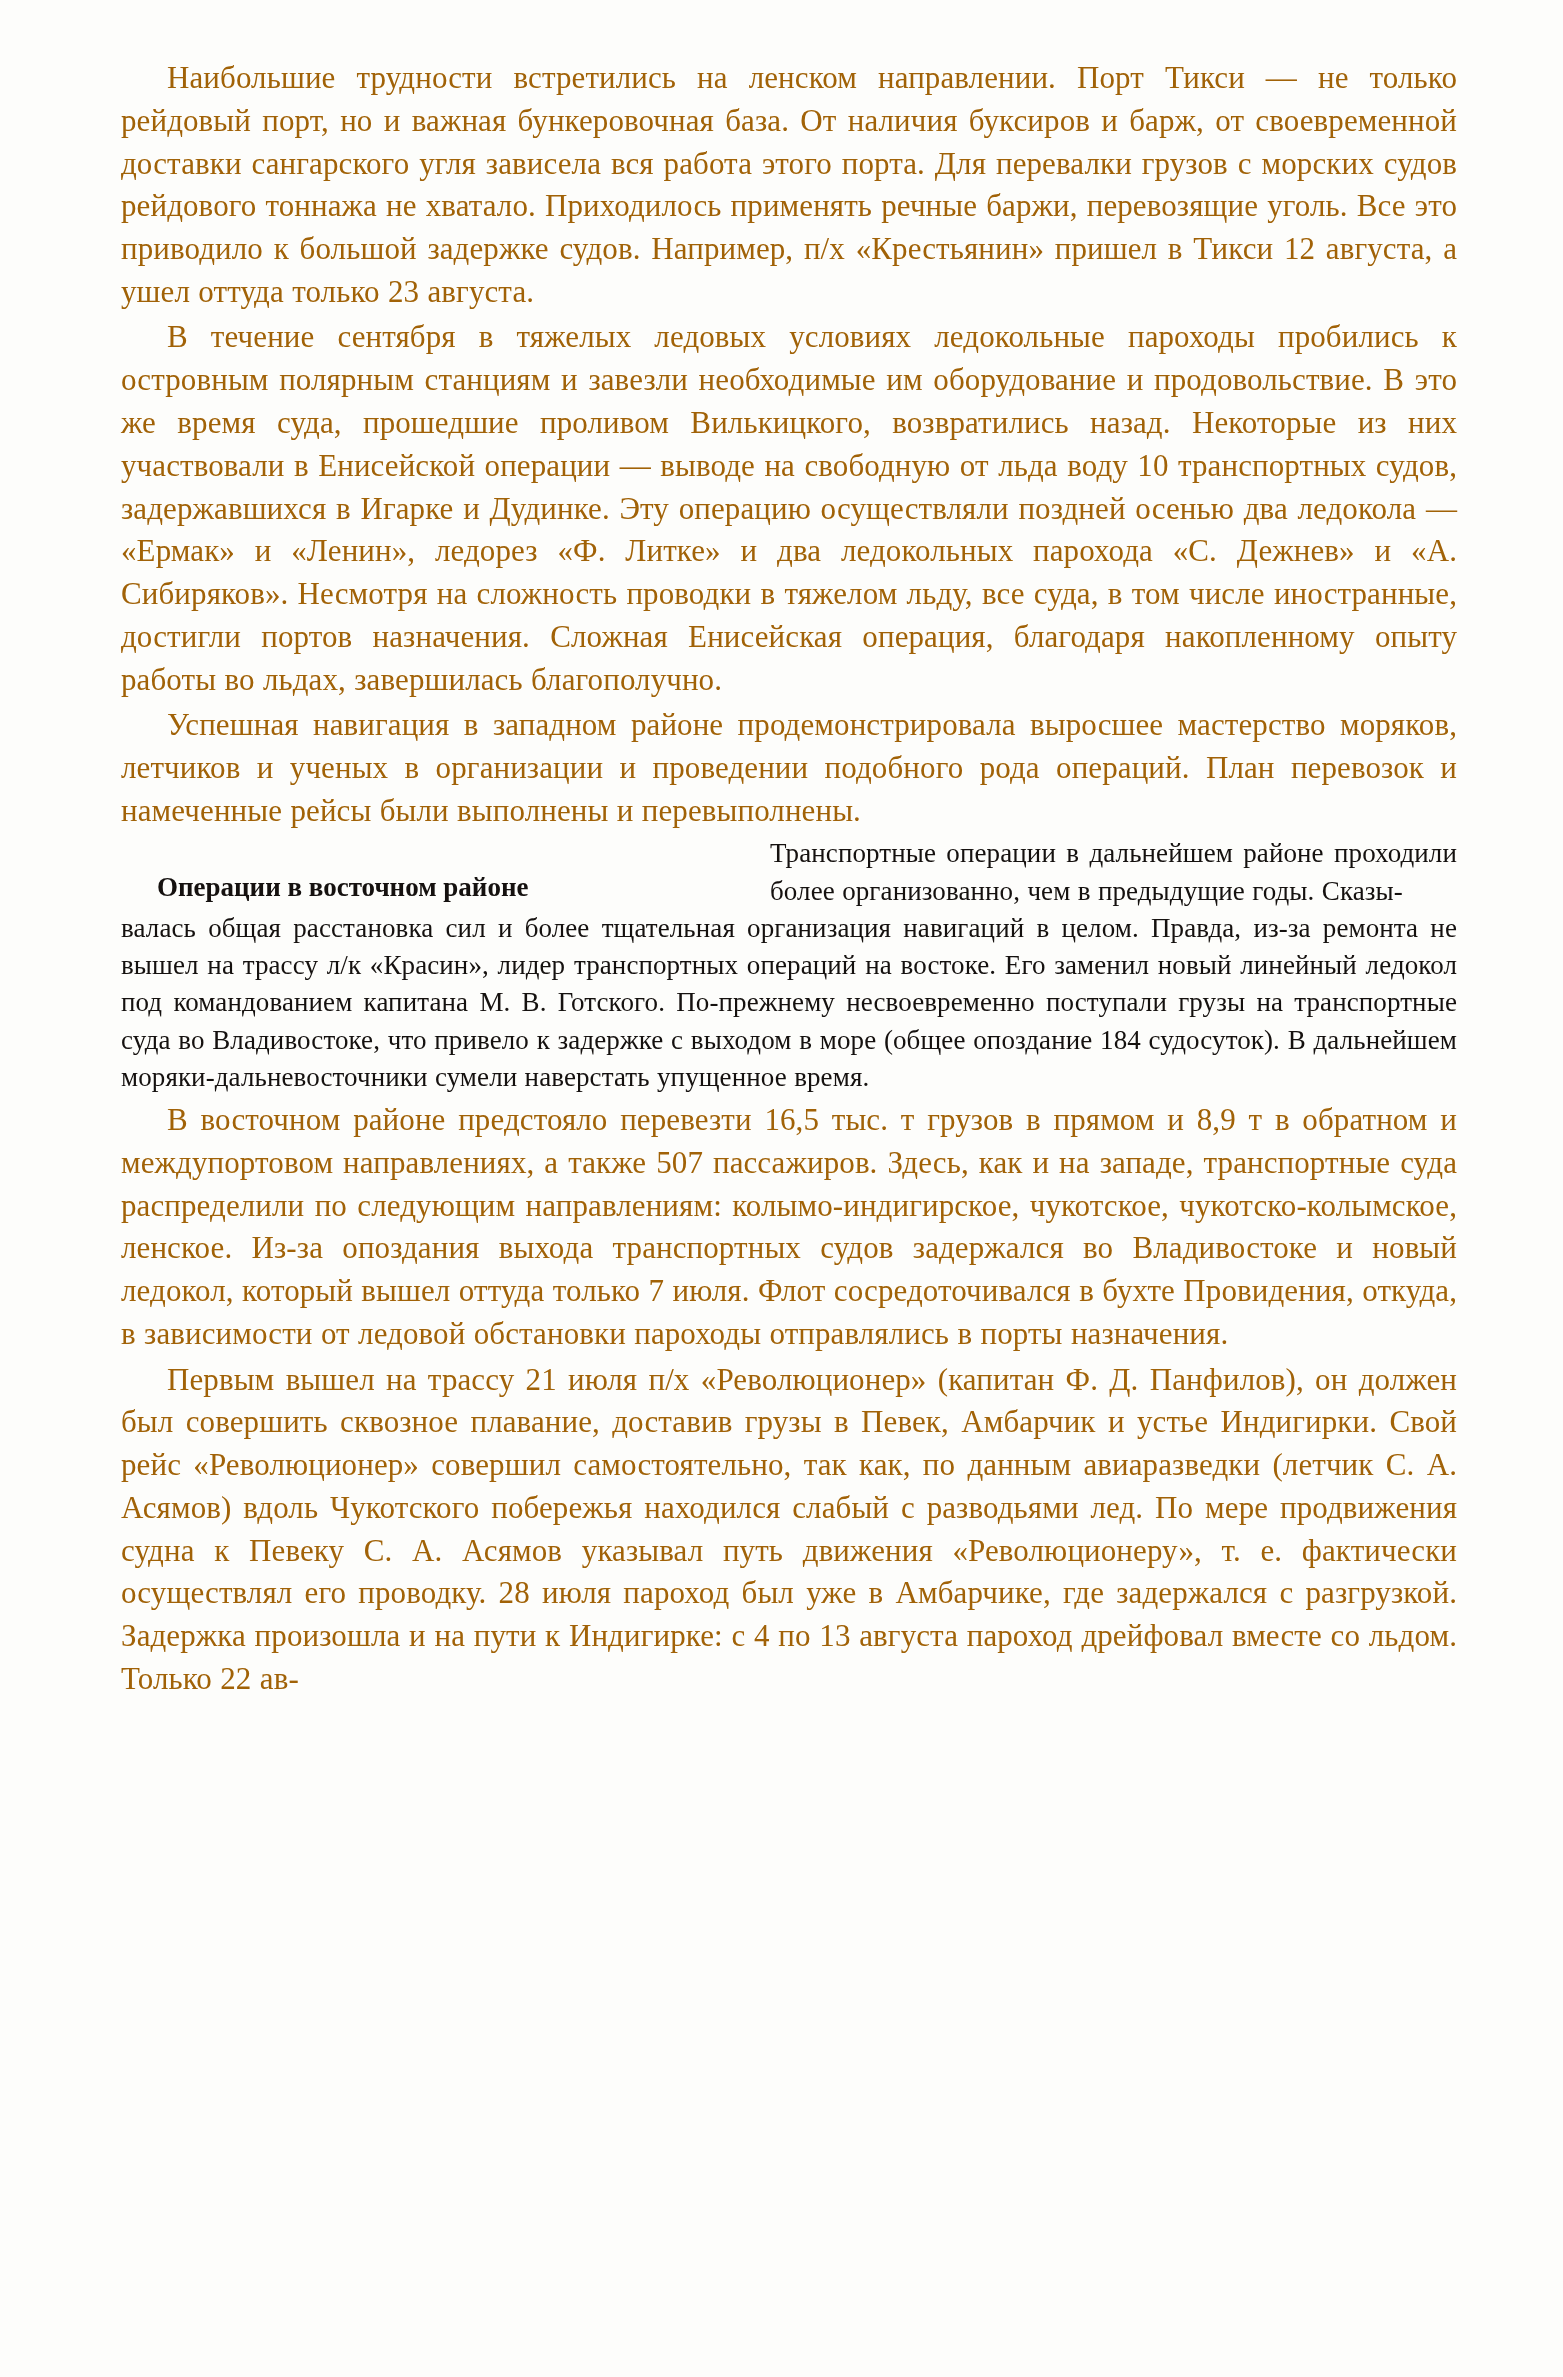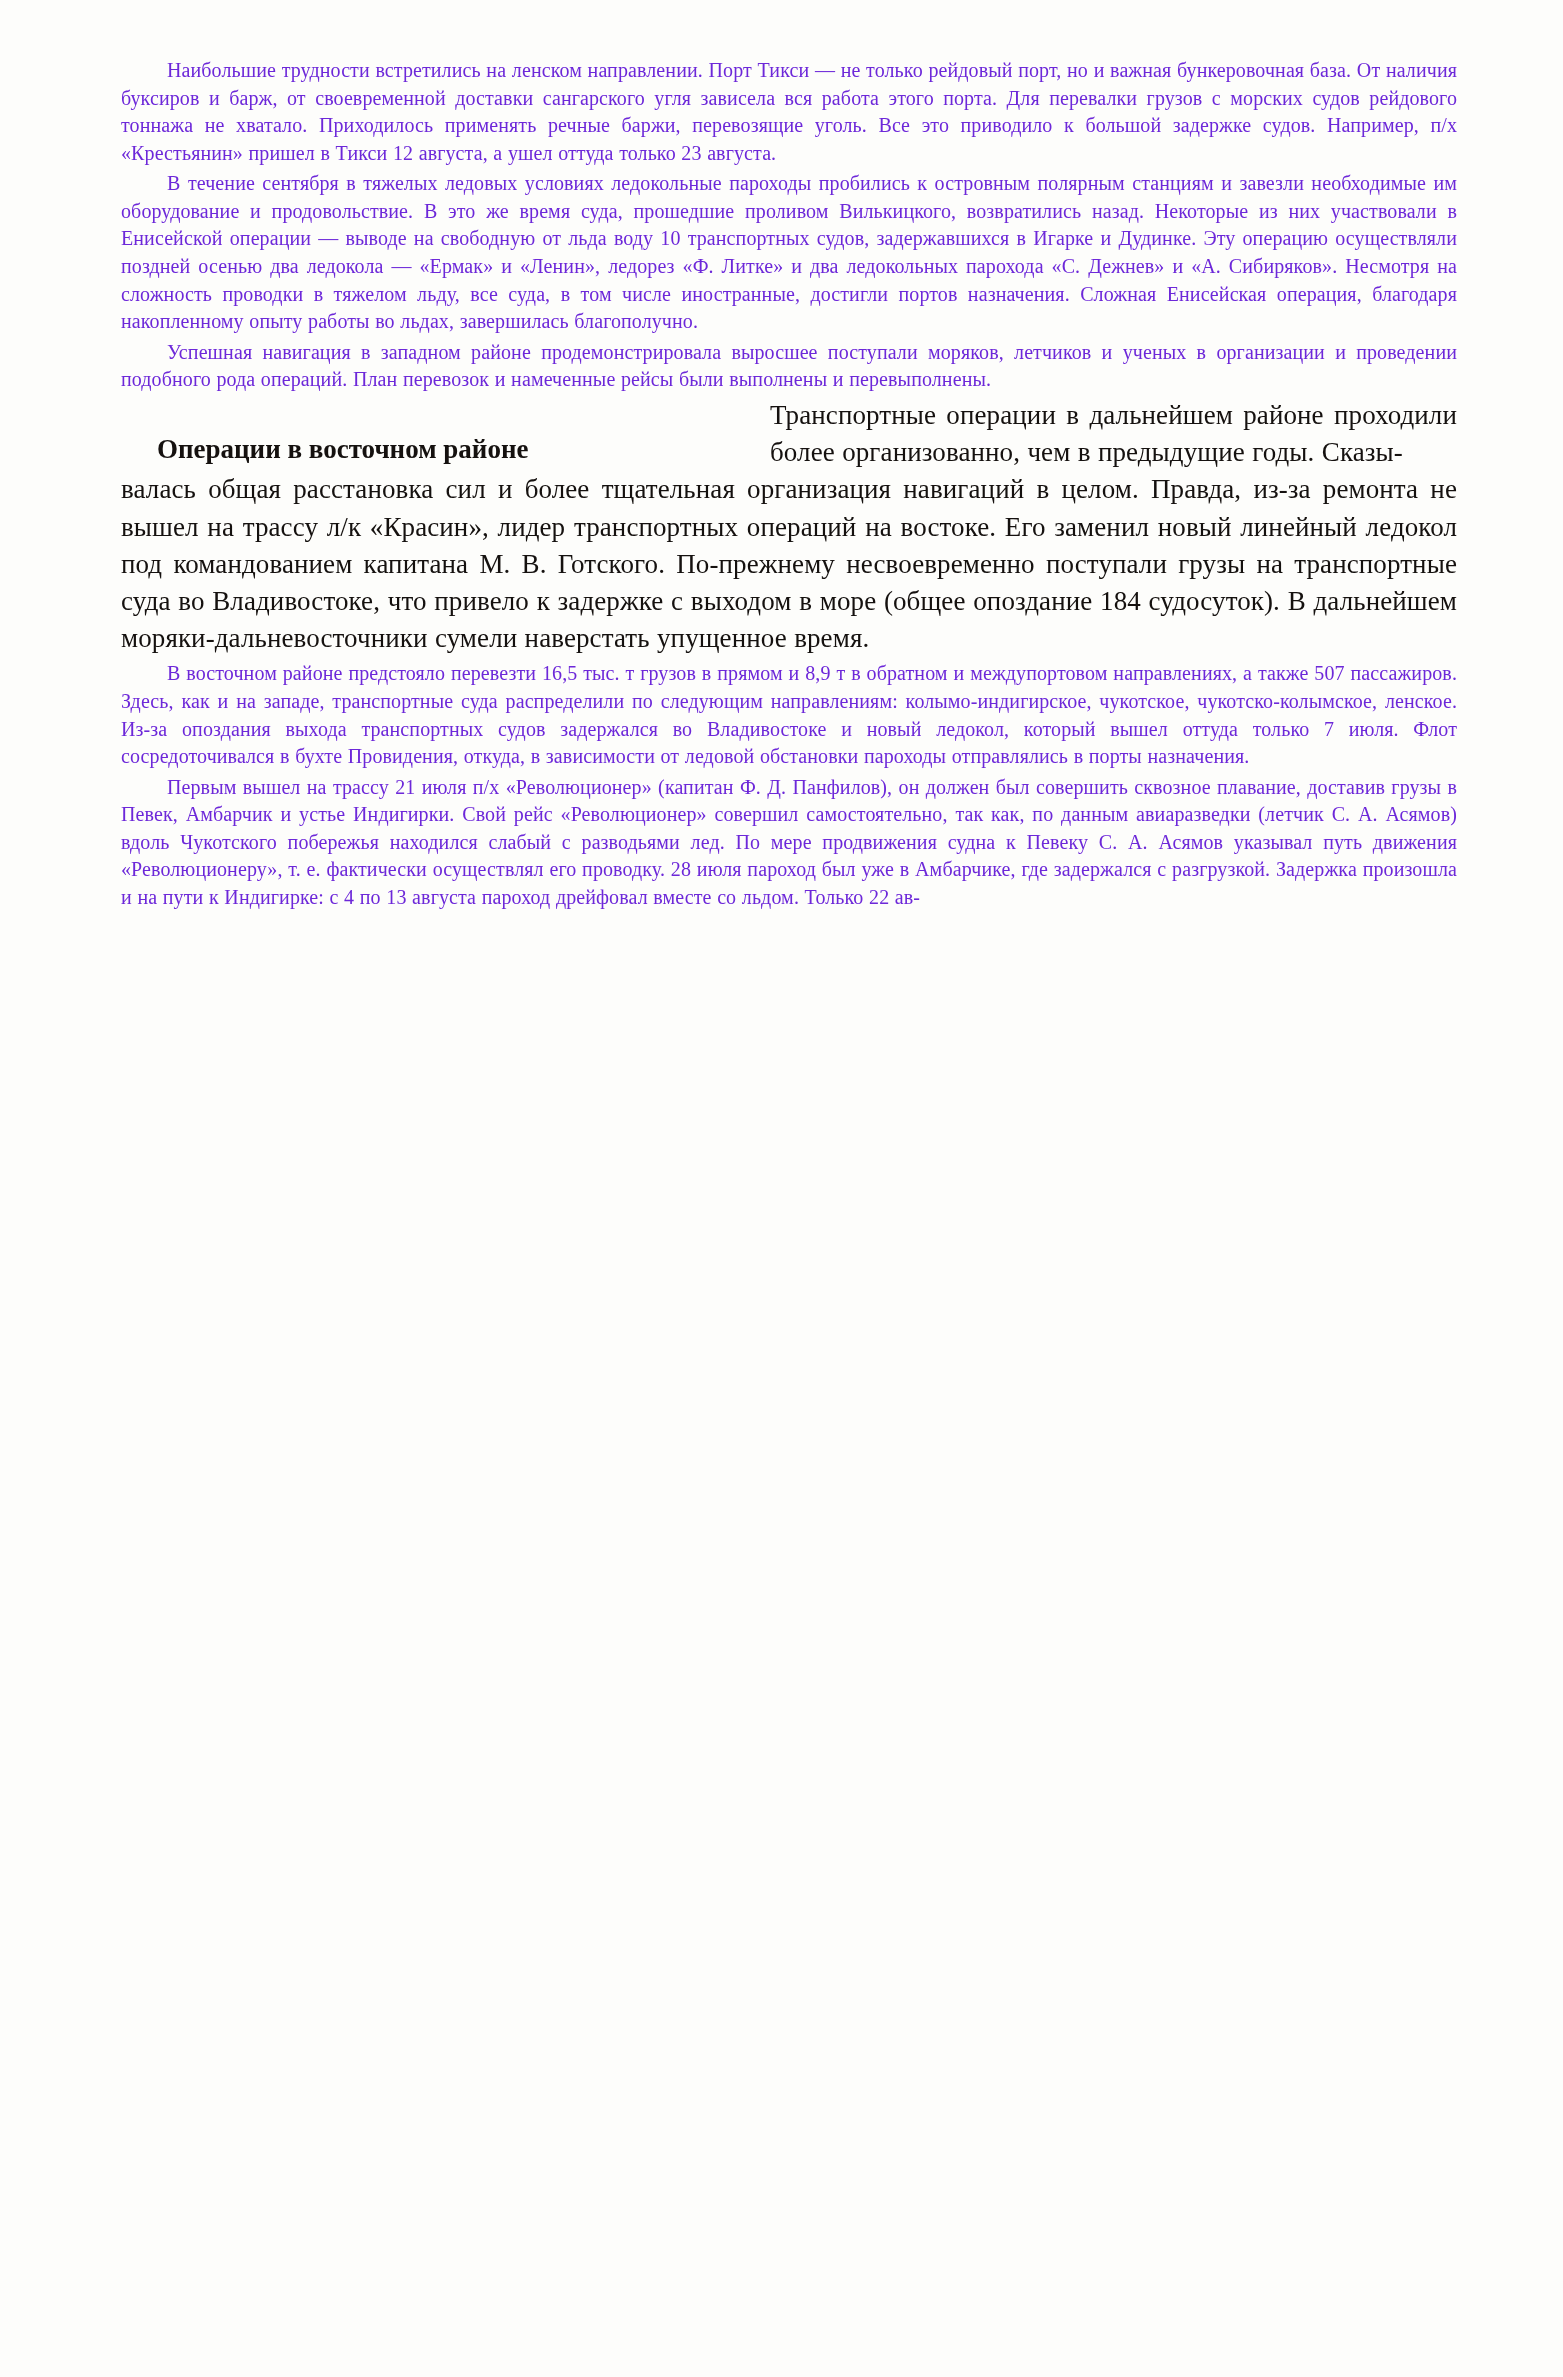--- a/index.html
+++ b/index.html
@@ -23,28 +23,28 @@
     background: #fdfdfb;
   }
   .text-column {
     position: absolute;
     left: 121px;
     top: 57px;
     width: 1336px;
   }
   p.para {
     margin: 0 0 2.9px 0;
-    font-size: 20px;
+    font-size: 31px;
     line-height: 1.38;
     text-align: justify;
     text-justify: inter-word;
     letter-spacing: 0.1px;
     word-spacing: 0.5px;
     text-indent: 46px;
-    color: #6d28d9;
+    color: #a16207;
   }
   .section-block {
     position: relative;
     margin: 0 0 2.9px 0;
   }
   .section-head {
     font-family: "Liberation Serif", serif;
     font-weight: bold;
     font-size: 27px;
     line-height: 1.38;
@@ -68,21 +68,21 @@
   .clear { clear: both; }
 </style>
 </head>
 <body>
 
 <div class="page">
   <div class="text-column">
 
     <p class="para">Наибольшие трудности встретились на ленском направлении. Порт Тикси — не только рейдовый порт, но и важная бункеровочная база. От наличия буксиров и барж, от своевременной доставки сангарского угля зависела вся работа этого порта. Для перевалки грузов с морских судов рейдового тоннажа не хватало. Приходилось применять речные баржи, перевозящие уголь. Все это приводило к большой задержке судов. Например, п/х «Крестьянин» пришел в Тикси 12 августа, а ушел оттуда только 23 августа.</p>
     <p class="para">В течение сентября в тяжелых ледовых условиях ледокольные пароходы пробились к островным полярным станциям и завезли необходимые им оборудование и продовольствие. В это же время суда, прошедшие проливом Вилькицкого, возвратились назад. Некоторые из них участвовали в Енисейской операции — выводе на свободную от льда воду 10 транспортных судов, задержавшихся в Игарке и Дудинке. Эту операцию осуществляли поздней осенью два ледокола — «Ермак» и «Ленин», ледорез «Ф. Литке» и два ледокольных парохода «С. Дежнев» и «А. Сибиряков». Несмотря на сложность проводки в тяжелом льду, все суда, в том числе иностранные, достигли портов назначения. Сложная Енисейская операция, благодаря накопленному опыту работы во льдах, завершилась благополучно.</p>
-    <p class="para">Успешная навигация в западном районе продемонстрировала выросшее поступали моряков, летчиков и ученых в организации и проведении подобного рода операций. План перевозок и намеченные рейсы были выполнены и перевыполнены.</p>
+    <p class="para">Успешная навигация в западном районе продемонстрировала выросшее мастерство моряков, летчиков и ученых в организации и проведении подобного рода операций. План перевозок и намеченные рейсы были выполнены и перевыполнены.</p>
 
     <div class="section-block">
       <div class="section-head">Операции в восточном районе</div>
       <div class="section-body">
         <div class="first-lines">Транспортные операции в дальнейшем районе проходили более организованно, чем в предыдущие годы. Сказы-</div>
         <div class="clear"></div>
         <div>валась общая расстановка сил и более тщательная организация навигаций в целом. Правда, из-за ремонта не вышел на трассу л/к «Красин», лидер транспортных операций на востоке. Его заменил новый линейный ледокол под командованием капитана М. В. Готского. По-прежнему несвоевременно поступали грузы на транспортные суда во Владивостоке, что привело к задержке с выходом в море (общее опоздание 184 судосуток). В дальнейшем моряки-дальневосточники сумели наверстать упущенное время.</div>
       </div>
     </div>
 

